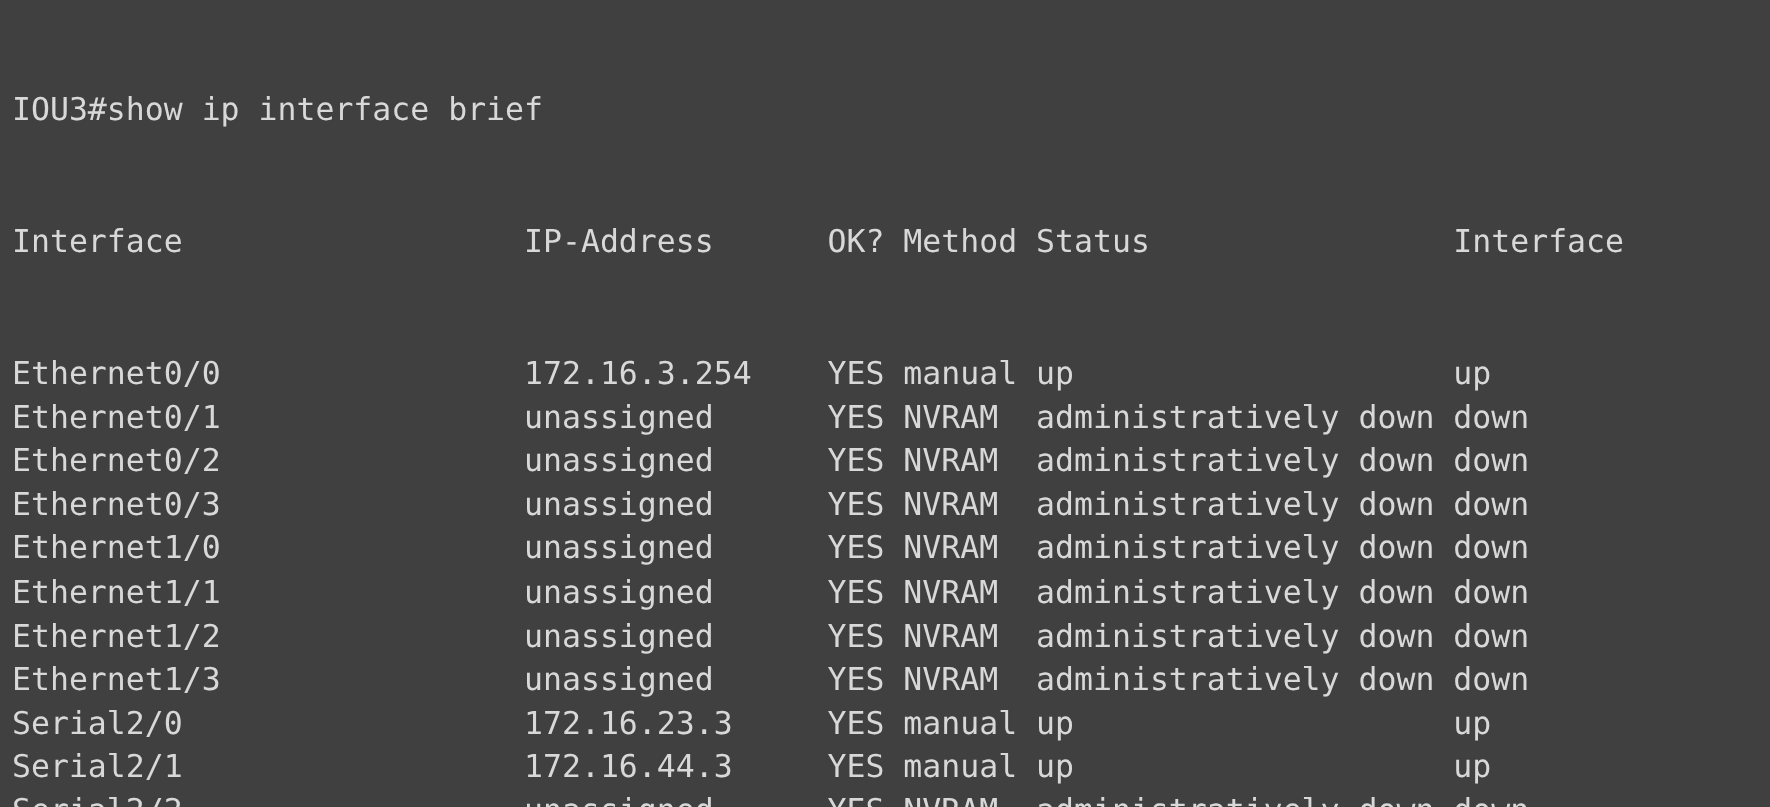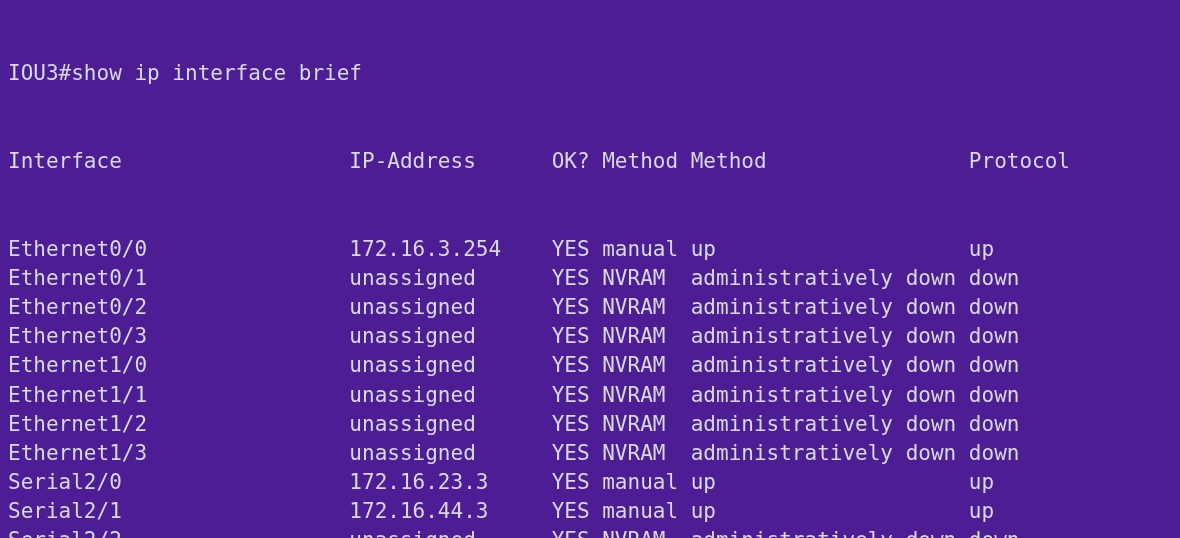--- a/index.html
+++ b/index.html
@@ -4,21 +4,21 @@
 <style>
   html, body {
     margin: 0;
     padding: 0;
     background: #000000;
   }
   #terminal {
     position: relative;
     width: 1180px;
     height: 538px;
-    background: #4c1d95;
+    background: #404040;
     overflow: hidden;
     font-family: "DejaVu Sans Mono", "Liberation Mono", monospace;
     font-size: 21px;
     line-height: 29.2px;
     color: #d8d8d8;
     -webkit-font-smoothing: antialiased;
   }
   .screen {
     position: absolute;
     left: 8px;
@@ -30,17 +30,17 @@
     white-space: pre;
     letter-spacing: 0px;
   }
 </style>
 </head>
 <body>
 
 <div id="terminal">
   <div class="screen">
     <div class="line">IOU3#show ip interface brief</div>
-    <div class="line" id="header-row">Interface                  IP-Address      OK? Method Method                Protocol</div>
+    <div class="line" id="header-row">Interface                  IP-Address      OK? Method Status                Interface</div>
     <div id="rows"><div class="line">Ethernet0/0                172.16.3.254    YES manual up                    up</div><div class="line">Ethernet0/1                unassigned      YES NVRAM  administratively down down</div><div class="line">Ethernet0/2                unassigned      YES NVRAM  administratively down down</div><div class="line">Ethernet0/3                unassigned      YES NVRAM  administratively down down</div><div class="line">Ethernet1/0                unassigned      YES NVRAM  administratively down down</div><div class="line">Ethernet1/1                unassigned      YES NVRAM  administratively down down</div><div class="line">Ethernet1/2                unassigned      YES NVRAM  administratively down down</div><div class="line">Ethernet1/3                unassigned      YES NVRAM  administratively down down</div><div class="line">Serial2/0                  172.16.23.3     YES manual up                    up</div><div class="line">Serial2/1                  172.16.44.3     YES manual up                    up</div><div class="line">Serial2/2                  unassigned      YES NVRAM  administratively down down</div></div>
     
   </div>
 </div>
 
 </body></html>

